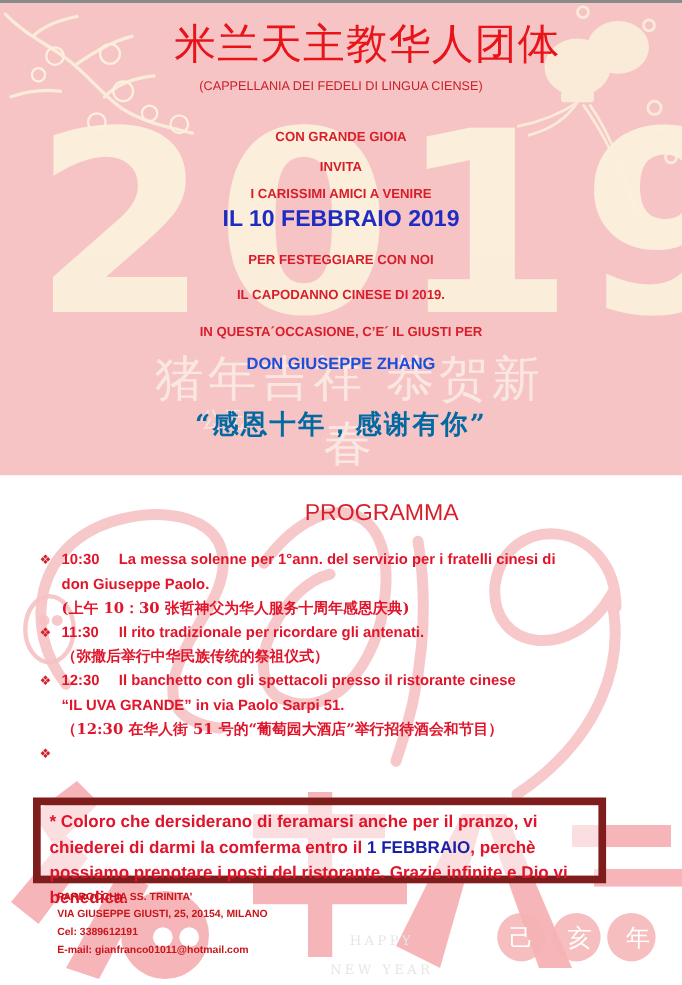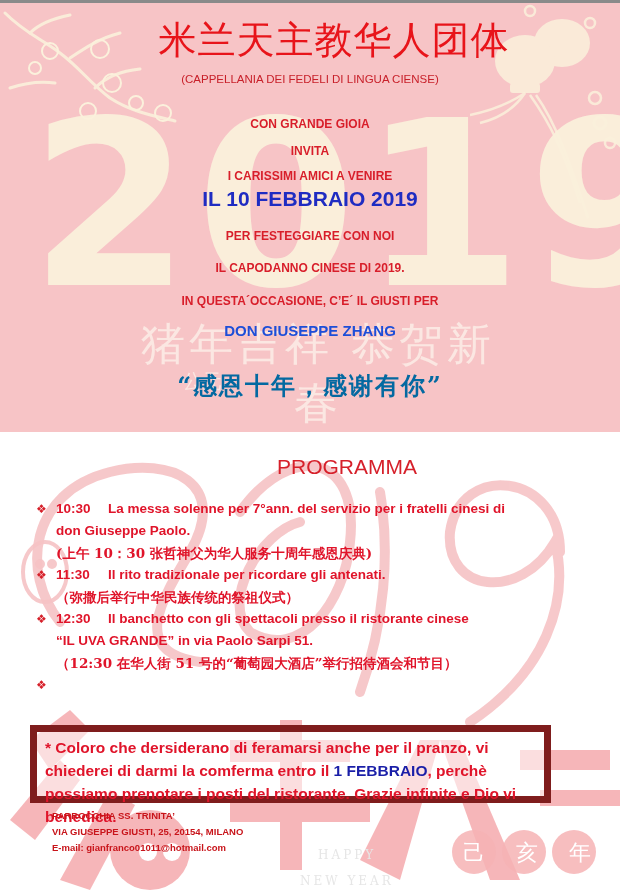--- a/index.html
+++ b/index.html
@@ -160,21 +160,21 @@
   <span style="width:44px;text-align:center;color:#fff;font-size:22px;font-family:'DejaVu Serif',serif;">年</span>
 </div>
 <div class="lower-wm" style="left:318px;top:848px;font-family:'DejaVu Serif',serif;font-size:12px;color:#e6e6e6;letter-spacing:3px;">HAPPY</div>
 <div class="lower-wm" style="left:300px;top:874px;font-family:'DejaVu Serif',serif;font-size:12px;color:#e6e6e6;letter-spacing:3px;">NEW YEAR</div>
 
 <div class="prog-title">PROGRAMMA</div>
 
 <ul class="prog-list">
   <li class="prog-item">
     <span class="prog-bullet">❖</span>
-    <span class="prog-line"><span class="prog-time">10:30</span><span>La messa solenne per 7°ann. del servizio per i fratelli cinesi di</span></span>
+    <span class="prog-line"><span class="prog-time">10:30</span><span>La messa solenne per 1°ann. del servizio per i fratelli cinesi di</span></span>
     <span class="prog-line">don Giuseppe Paolo.</span>
     <span class="prog-cn">(上午 10：30  张哲神父为华人服务十周年感恩庆典)</span>
   </li>
   <li class="prog-item">
     <span class="prog-bullet">❖</span>
     <span class="prog-line"><span class="prog-time">11:30</span><span>Il rito tradizionale per ricordare gli antenati.</span></span>
     <span class="prog-cn">（弥撒后举行中华民族传统的祭祖仪式）</span>
   </li>
   <li class="prog-item">
     <span class="prog-bullet">❖</span>
@@ -187,14 +187,15 @@
   </li>
 </ul>
 
 <div class="notice">
   <p class="notice-p"><span>* Coloro che dersiderano di feramarsi anche per il pranzo, vi chiederei di darmi la comferma entro il </span><span class="notice-blue">1 FEBBRAIO</span><span>, perchè possiamo prenotare i posti del ristorante. Grazie infinite e Dio vi benedica.</span></p>
 </div>
 
 <div class="footer">
   <span class="footer-line">PARROCCHIA SS. TRINITA’</span>
   <span class="footer-line">VIA GIUSEPPE GIUSTI, 25, 20154, MILANO</span>
+  <span class="footer-line">Cel: 3389612191</span>
   <span class="footer-line">E-mail: gianfranco01011@hotmail.com</span>
 </div>
 
 </body></html>

